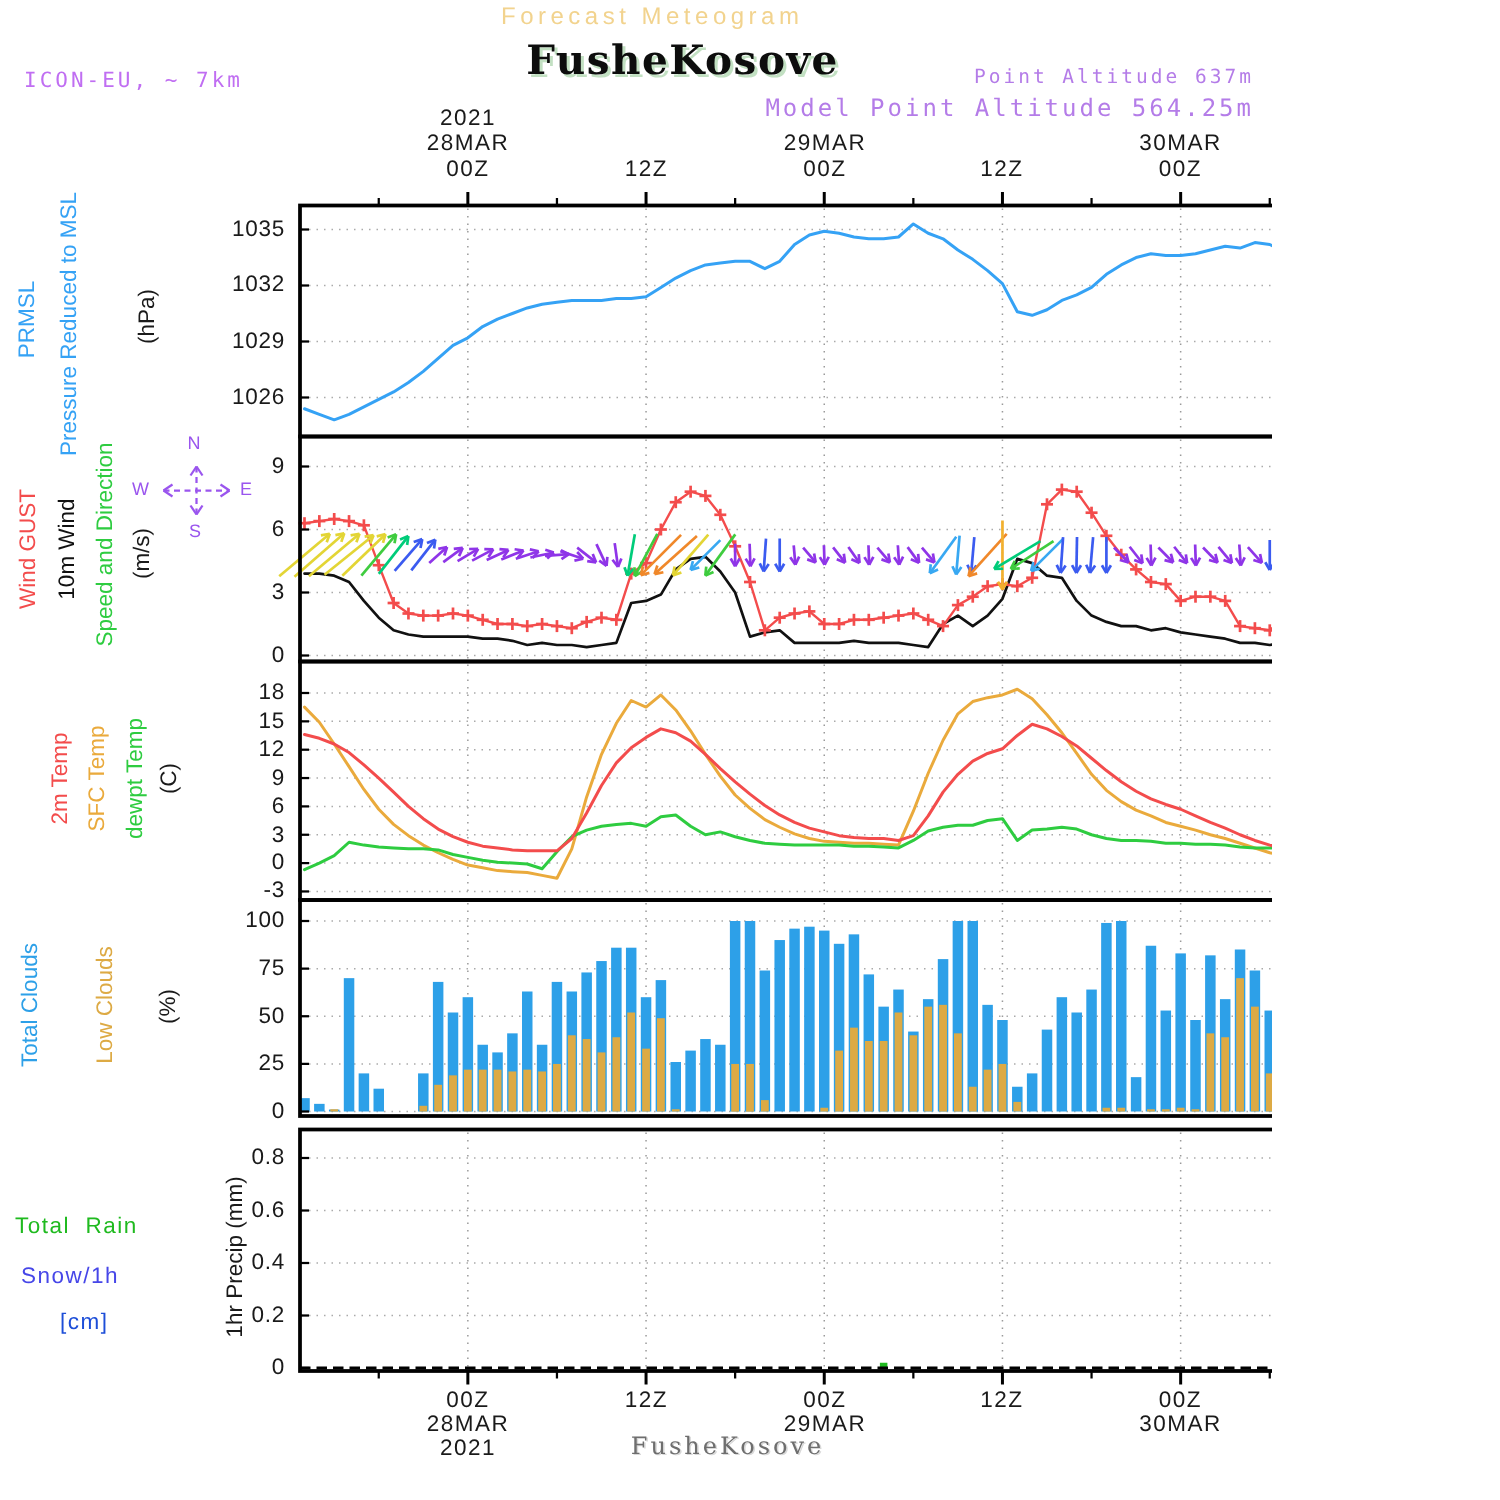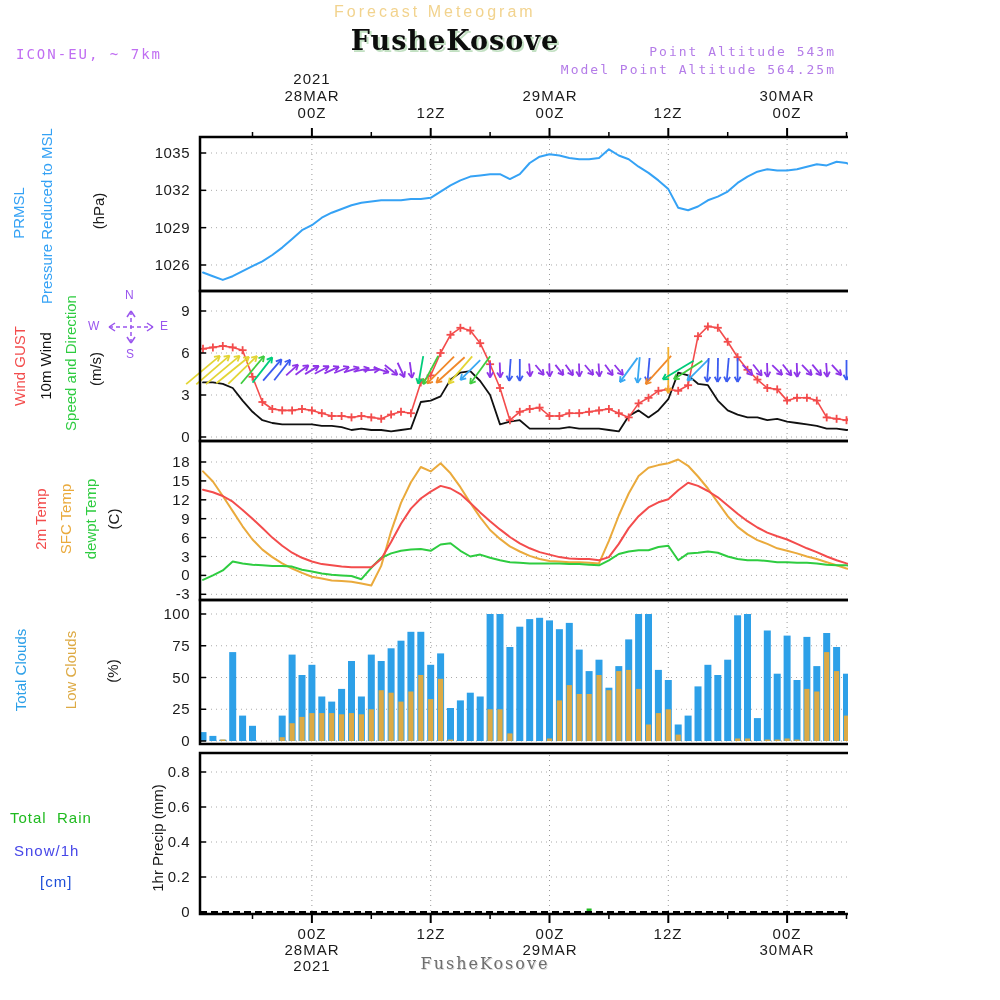--- a/index.html
+++ b/index.html
@@ -690,22 +690,22 @@
       <line x1="200" y1="842" x2="206" y2="842" stroke="#000" stroke-width="1.5"></line>
       <line x1="952" y1="842" x2="958" y2="842" stroke="#000" stroke-width="1.5"></line>
       <line x1="200" y1="877" x2="206" y2="877" stroke="#000" stroke-width="1.5"></line>
       <line x1="952" y1="877" x2="958" y2="877" stroke="#000" stroke-width="1.5"></line>
       <line x1="200" y1="912" x2="206" y2="912" stroke="#000" stroke-width="1.5"></line>
       <line x1="952" y1="912" x2="958" y2="912" stroke="#000" stroke-width="1.5"></line>
     </svg>
 
   <div class="lab" style="left:334px;top:3px;font-size:16px;letter-spacing:3px;color:#f2d38e;">Forecast Meteogram</div>
   <div class="lab serif" style="left:340px;top:26px;width:230px;text-align:center;font-size:27px;font-weight:bold;letter-spacing:1px;color:#0d0d0d;text-shadow:2px 2px 0 #c2e0c2;">FusheKosove</div>
-  <div class="lab mono" style="right:12px;top:45px;font-size:13px;letter-spacing:2px;color:#b47ce8;">Point Altitude 543m</div>
-  <div class="lab mono" style="right:12px;top:63px;font-size:13px;letter-spacing:2px;color:#b47ce8;">Model Point Altitude 564.25m</div>
+  <div class="lab mono" style="right:12px;top:45px;font-size:13px;letter-spacing:2px;color:#b47ce8;">Point Altitude 637m</div>
+  <div class="lab mono" style="right:12px;top:63px;font-size:16px;letter-spacing:2px;color:#b47ce8;">Model Point Altitude 564.25m</div>
   <div class="lab mono" style="left:16px;top:47px;font-size:14px;letter-spacing:2px;color:#c06ef2;">ICON-EU, ~ 7km</div>
 
   <div class="vlab" style="left:18px;top:213px;font-size:15px;color:#35a2f5;">PRMSL</div>
   <div class="vlab" style="left:46px;top:216px;font-size:15px;color:#35a2f5;">Pressure Reduced to MSL</div>
   <div class="vlab" style="left:98px;top:211px;font-size:15px;color:#1a1a1a;">(hPa)</div>
 
   <div class="vlab" style="left:19px;top:366px;font-size:15px;color:#f34c4c;">Wind GUST</div>
   <div class="vlab" style="left:45px;top:366px;font-size:15px;color:#111;">10m Wind</div>
   <div class="vlab" style="left:70px;top:363px;font-size:15px;color:#2ecc40;">Speed and Direction</div>
   <div class="vlab" style="left:95px;top:369px;font-size:15px;color:#1a1a1a;">(m/s)</div>

